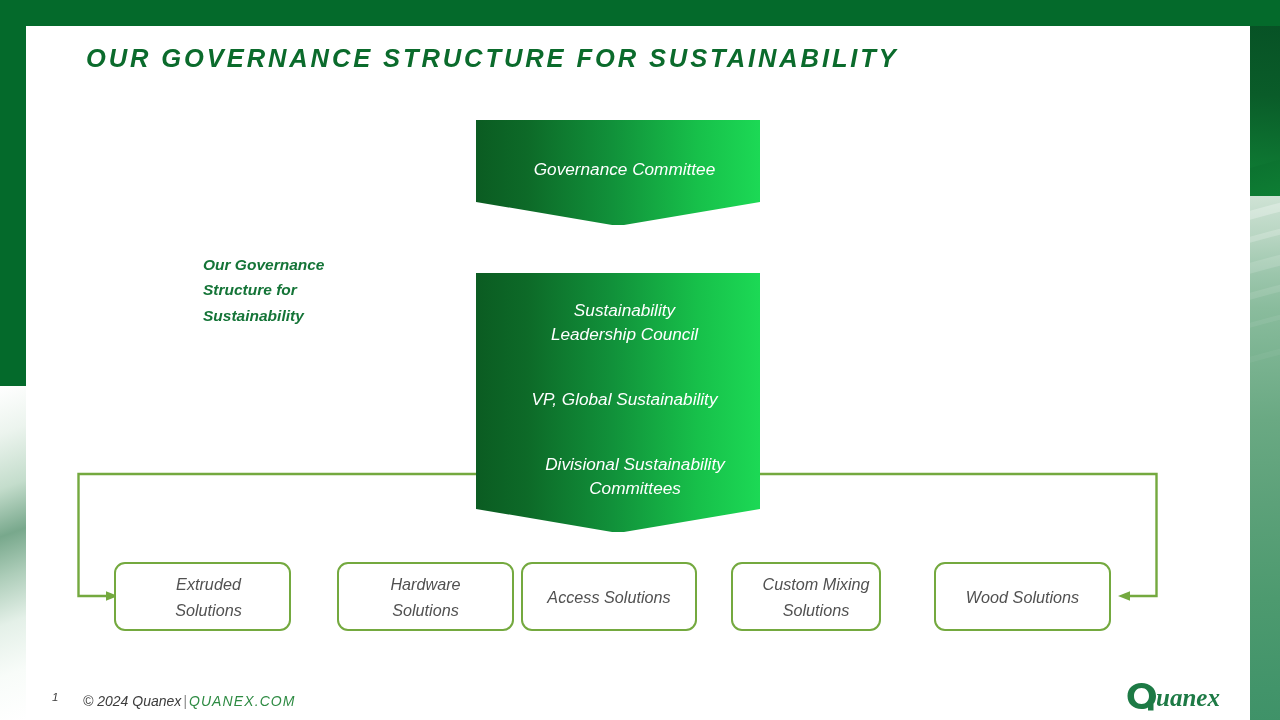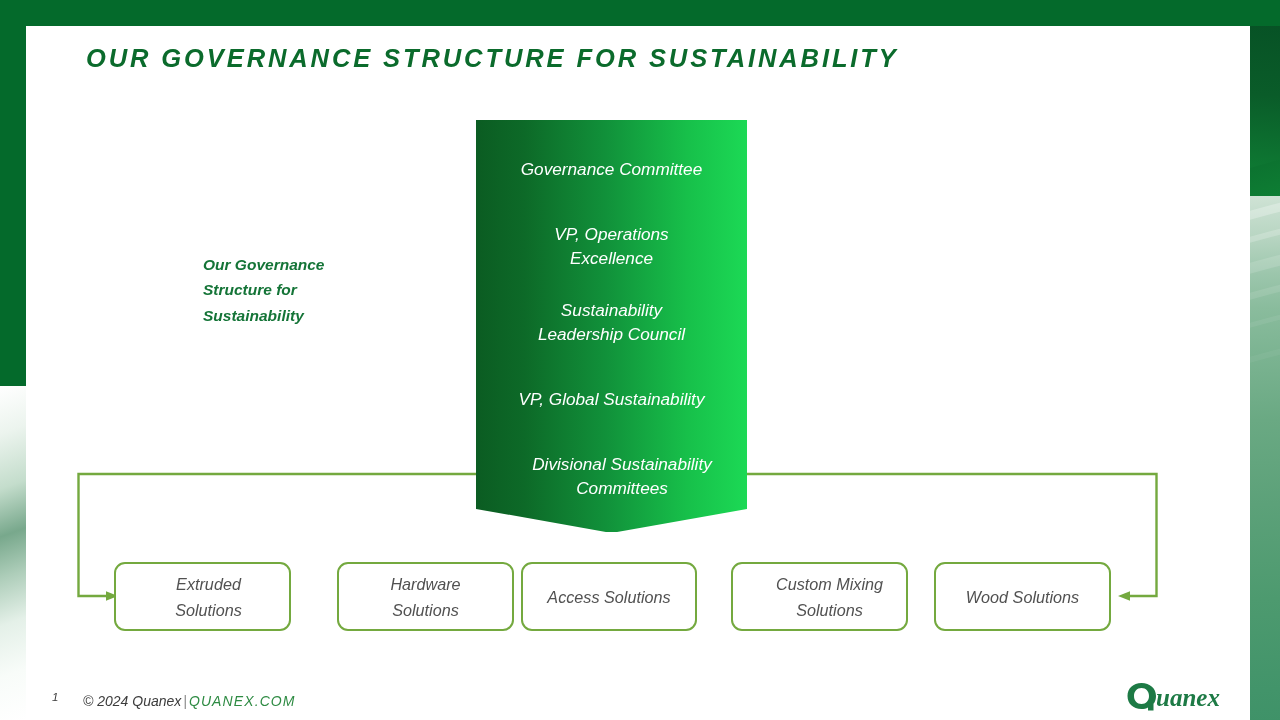--- a/index.html
+++ b/index.html
@@ -133,20 +133,21 @@
     background: linear-gradient(90deg,
       #0B5C22 0%,
       #0D6A28 18%,
       #11913A 48%,
       #17C04A 78%,
       #1CD955 100%);
     clip-path: polygon(0% 0%, 50% -23%, 100% 0%, 100% 78%, 50% 101%, 0% 78%);
     display: flex;
     align-items: center;
     justify-content: center;
+    padding-left: 13px;
   }
   .chev-label {
     color: #ffffff;
     font-size: 17.2px;
     line-height: 23.5px;
     text-align: center;
     width: 250px;
     margin-top: -6px;
     white-space: pre-line;
   }
@@ -244,24 +245,20 @@
     <polygon points="118,596 106,591.2 106,600.8" fill="#74A93F"></polygon>
 
     <path d="M 616 474 L 1156.5 474 L 1156.5 596 L 1128 596" fill="none" stroke="#74A93F" stroke-width="2.4" stroke-linejoin="miter"></path>
     <polygon points="1118,596 1130,591.2 1130,600.8" fill="#74A93F"></polygon>
   </svg>
 
   <div class="chev-stack">
     <div class="chev" style="top:0px;">
       <div class="chev-label">Governance Committee</div>
     </div>
-    <div class="chev" style="top:77px;">
-      <div class="chev-label">VP, Operations
-Excellence</div>
-    </div>
     <div class="chev" style="top:230px;">
       <div class="chev-label">VP, Global Sustainability</div>
     </div>
     <div class="chev" style="top:153px;">
       <div class="chev-label">Sustainability
 Leadership Council</div>
     </div>
     <div class="chev" style="top:307px;justify-content:flex-end;">
       <div class="chev-label">Divisional  Sustainability
 Committees</div>
@@ -273,21 +270,21 @@
       <span>Extruded
 Solutions</span>
     </div>
     <div class="dbox" style="left:317px;width:177px;margin-left:20px;">
       <span>Hardware
 Solutions</span>
     </div>
     <div class="dbox" style="left:521px;width:176px;">
       <span>Access Solutions</span>
     </div>
-    <div class="dbox" style="left:731px;width:177px;padding-left:20px;">
+    <div class="dbox" style="left:731px;width:150px;padding-left:20px;">
       <span>Custom Mixing
 Solutions</span>
     </div>
     <div class="dbox" style="left:934px;width:177px;">
       <span>Wood Solutions</span>
     </div>
   </div>
 
   <div class="footer-page">1</div>
   <div class="footer-copy">

